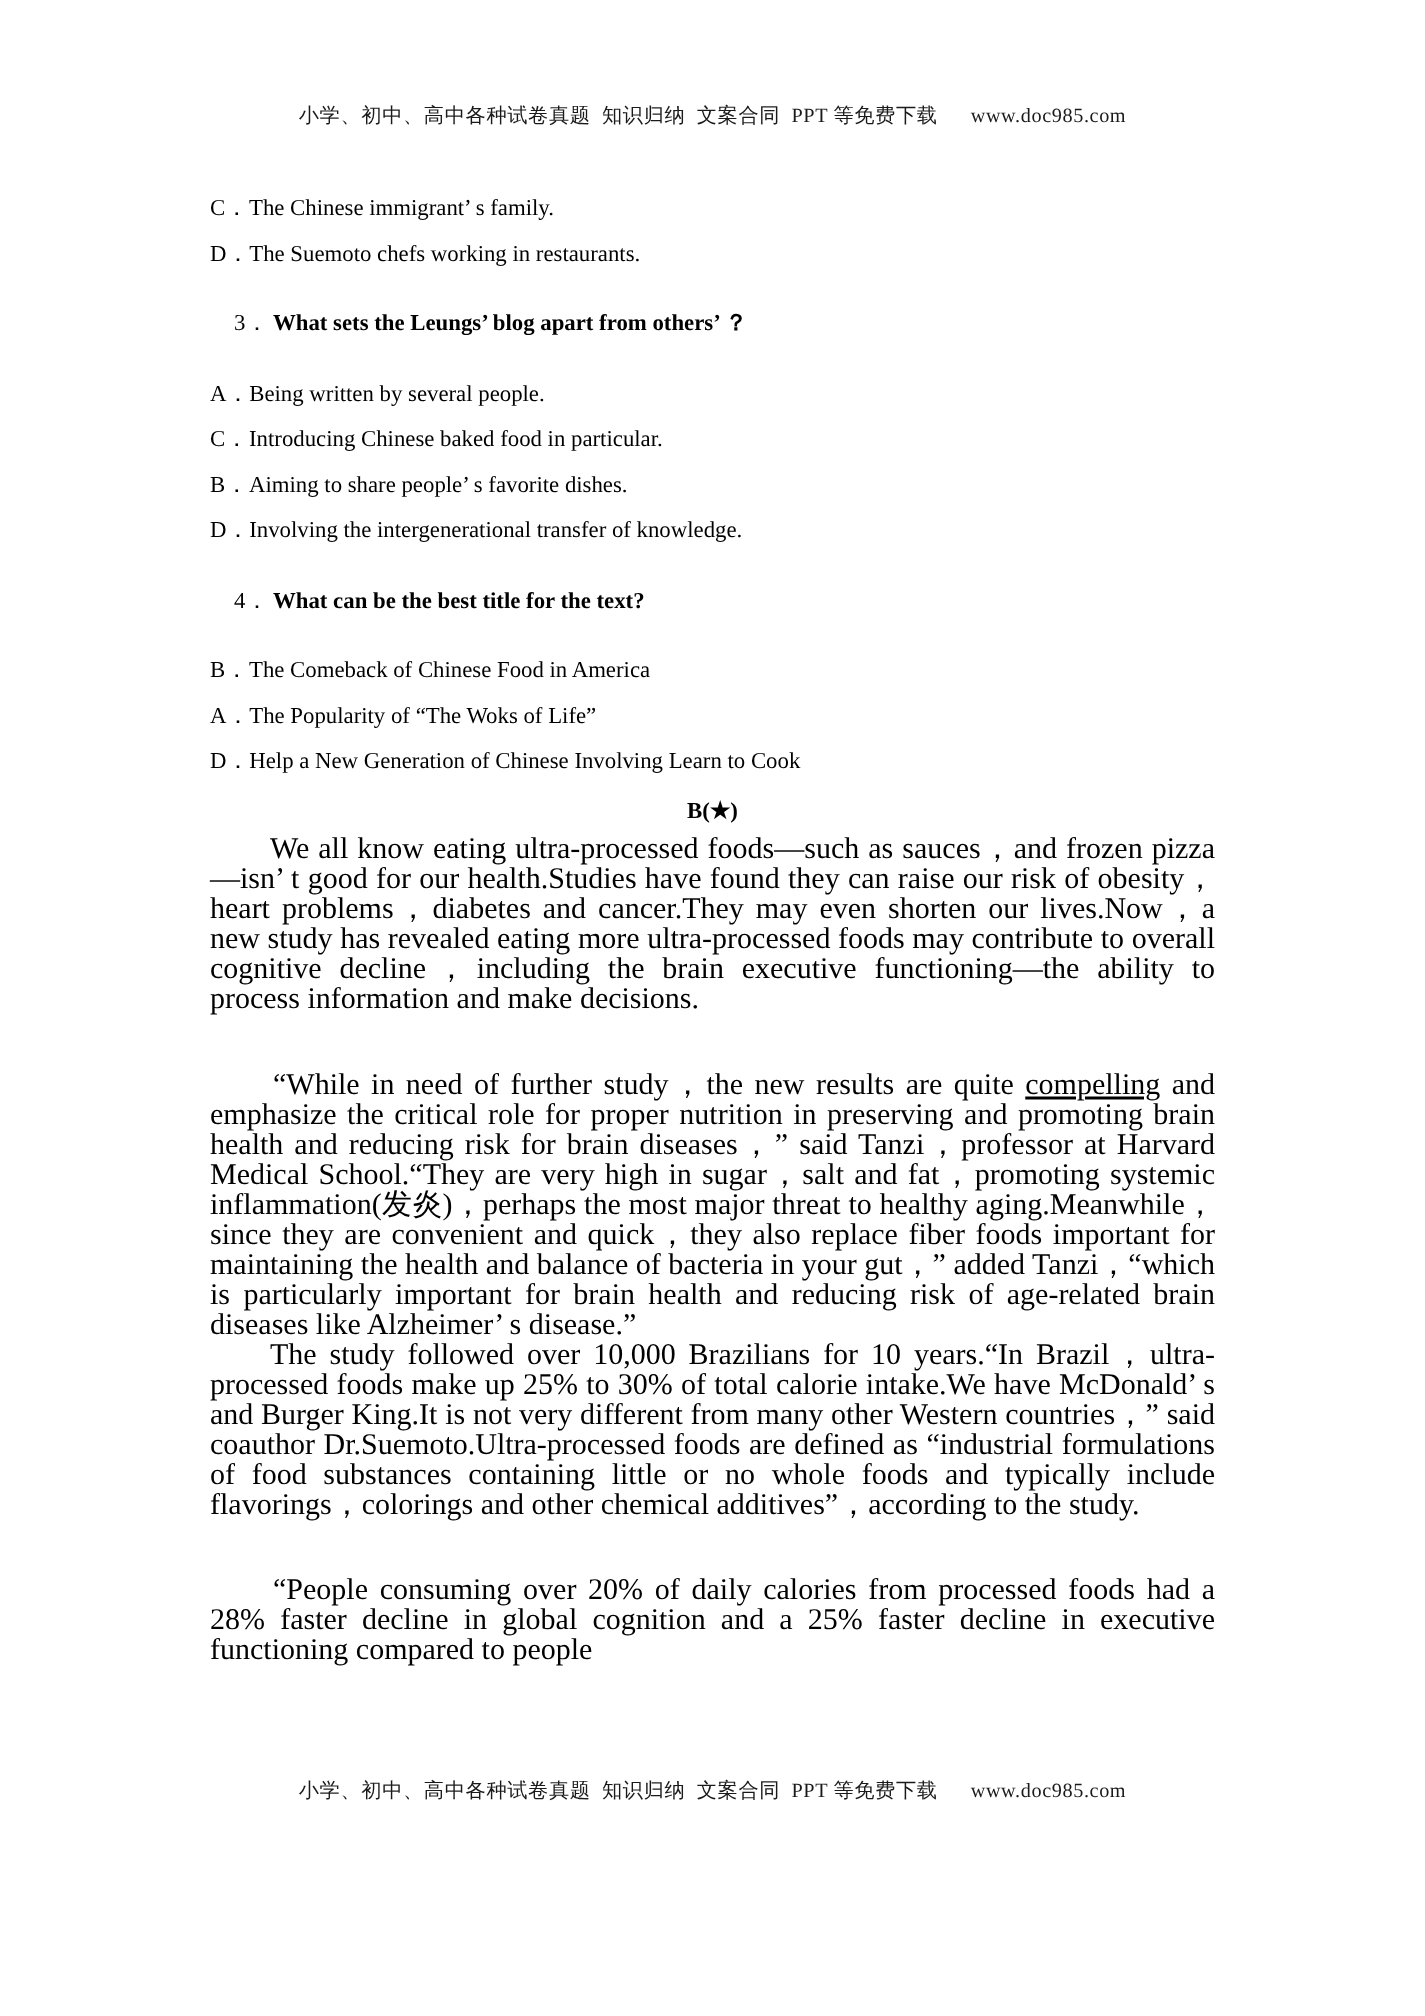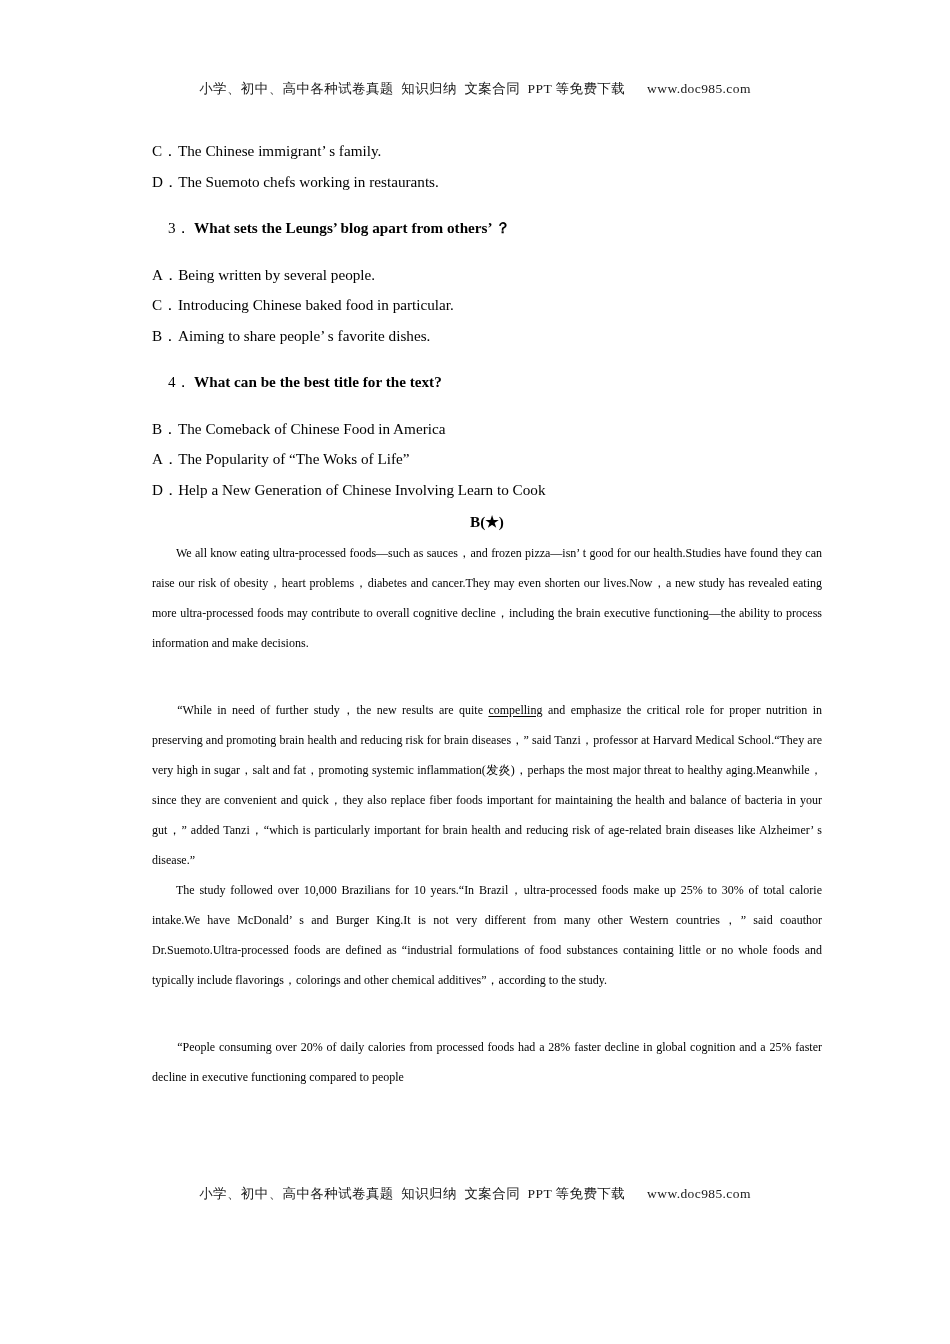--- a/index.html
+++ b/index.html
@@ -12,21 +12,21 @@
     height: 1344px;
     font-family: "Liberation Serif", "DejaVu Serif", serif;
     color: #000000;
     overflow: hidden;
     position: relative;
   }
   .page {
     width: 950px;
     height: 1344px;
     box-sizing: border-box;
-    padding: 12px;
+    padding: 0;
     position: relative;
   }
   .watermark {
     text-align: center;
     font-size: 13.5px;
     color: #1a1a1a;
     letter-spacing: 0.4px;
     font-family: "Liberation Serif", "DejaVu Serif", serif;
     white-space: pre;
   }
@@ -67,22 +67,22 @@
   }
   .section-head {
     text-align: center;
     font-weight: bold;
     font-size: 15.2px;
     line-height: 30.5px;
     margin: 0;
     padding-top: 2px;
   }
   .para {
-    font-size: 12px;
-    line-height: 30px;
+    font-size: 20px;
+    line-height: 20px;
     margin: 0;
     text-align: justify;
     text-justify: inter-word;
     text-indent: 2em;
     hyphens: none;
   }
   .para.tight { text-indent: 2.1em; margin-top: 37px; }
   .para u {
     text-decoration: underline;
     text-underline-offset: 2px;
@@ -106,20 +106,21 @@
   <div class="content">
 
     <p class="opt"><span class="lbl">C．</span><span>The Chinese immigrant’ s family.</span></p>
     <p class="opt"><span class="lbl">D．</span><span>The Suemoto chefs working in restaurants.</span></p>
 
     <p class="qline"><span class="qnum">3．</span><span>What sets the Leungs’  blog apart from others’ ？</span></p>
 
     <p class="opt"><span class="lbl">A．</span><span>Being written by several people.</span></p>
     <p class="opt"><span class="lbl">C．</span><span>Introducing Chinese baked food in particular.</span></p>
     <p class="opt"><span class="lbl">B．</span><span>Aiming to share people’ s favorite dishes.</span></p>
+    <p class="opt"><span class="lbl">D．</span><span>Involving the intergenerational transfer of knowledge.</span></p>
 
     <p class="qline"><span class="qnum">4．</span><span>What can be the best title for the text?</span></p>
 
     <p class="opt"><span class="lbl">B．</span><span>The Comeback of Chinese Food in America</span></p>
     <p class="opt"><span class="lbl">A．</span><span>The Popularity of “The Woks of Life”</span></p>
     <p class="opt"><span class="lbl">D．</span><span>Help a New Generation of Chinese Involving Learn to Cook</span></p>
 
     <p class="section-head">B(★)</p>
 
     <p class="para">We all know eating ultra-processed foods—such as sauces，and frozen pizza—isn’ t good for our health.Studies have found they can raise our risk of obesity，heart problems，diabetes and cancer.They may even shorten our lives.Now，a new study has revealed eating more ultra-processed foods may contribute to overall cognitive decline，including the brain executive functioning—the ability to process information and make decisions.</p>

